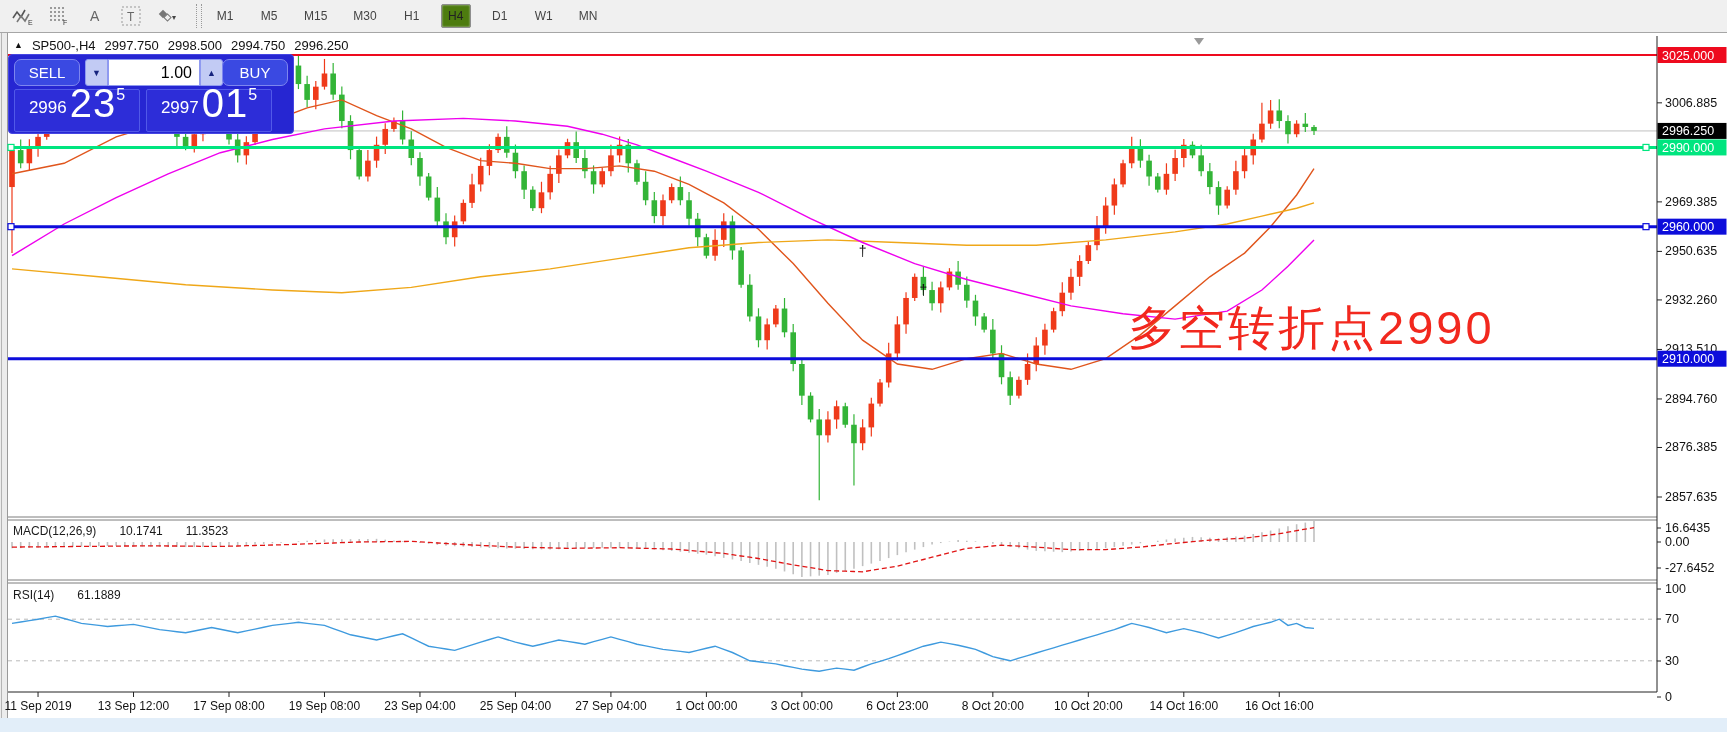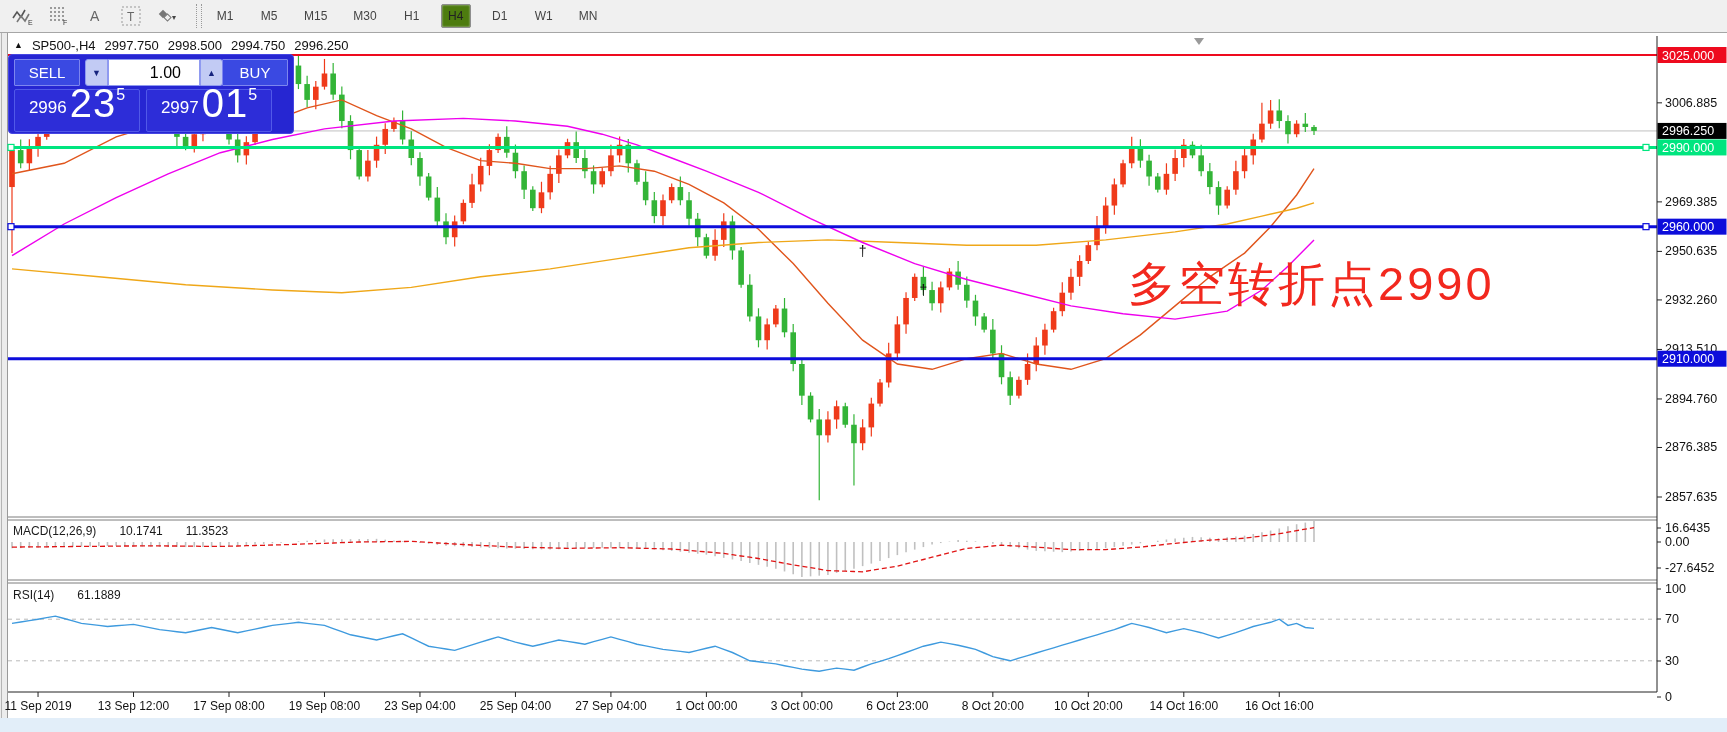--- a/index.html
+++ b/index.html
@@ -27,30 +27,30 @@
   .quote-header{position:absolute;left:14px;top:38px;font-size:13px;color:#111;
     display:flex;gap:9px;align-items:center;z-index:5;white-space:nowrap}
   .quote-header .tri{font-size:9px;position:relative;top:-1px}
 
   
   .trade-panel{position:absolute;left:8px;top:54px;width:286px;height:80px;
     background:var(--panel_blue);border:1px solid #4646e2;border-radius:4px;z-index:6;
     color:#fff}
   .tp-row1{position:absolute;left:0;top:4px;width:100%;height:28px}
   .tp-sell,.tp-buy{position:absolute;top:0;width:66px;height:27px;background:var(--button_blue);
-    border:1px solid #7d86ef;border-radius:1px;color:#fff;font-size:15px;
+    border:1px solid #7d86ef;border-radius:7px;color:#fff;font-size:15px;
     display:flex;align-items:center;justify-content:center}
   .tp-sell{left:5px}.tp-buy{right:5px}
   .tp-spin{position:absolute;top:0;width:23px;height:27px;background:var(--spinner_bg);
     border:1px solid #8f9af0;display:flex;align-items:center;justify-content:center;
     color:#16247e;font-size:9px}
   .tp-spin.down{left:76px;border-radius:3px 0 0 3px}
   .tp-spin.up{left:191px;border-radius:0 3px 3px 0}
   .tp-vol{position:absolute;left:99px;top:0;width:92px;height:27px;border:1px solid #8f9af0;
-    font-size:16px;text-align:right;padding-right:18px;color:#000;background:#fff;
+    font-size:16px;text-align:right;padding-right:7px;color:#000;background:#fff;
     font-family:"Liberation Sans",sans-serif}
   .tp-price{position:absolute;top:34px;height:43px;background:#2d2dd8;border:1px solid #5159e8;
     border-radius:2px;display:flex;align-items:flex-end;justify-content:center;
     padding-bottom:8px;color:#fff}
   .tp-price.sell{left:5px;width:126px}
   .tp-price.buy{left:137px;width:126px}
   .tp-price .sm{font-size:17px;line-height:30px;margin-right:3px}
   .tp-price .bg{font-size:40px;line-height:40px;letter-spacing:1px}
   .tp-price .sup{font-size:16px;line-height:16px;position:relative;top:-20px}
 
@@ -750,14 +750,14 @@
   <div class="pane-header" style="top:524px">
     <span>MACD(12,26,9)</span>
     <span>10.1741</span>
     <span>11.3523</span>
   </div>
   <div class="pane-header" style="top:588px">
     <span>RSI(14)</span>
     <span>61.1889</span>
   </div>
 
-  <div class="annotation" style="color: rgb(242, 40, 30);">多空转折点2990</div>
+  <div class="annotation" style="color: rgb(242, 40, 30); margin-top: 44px;">多空转折点2990</div>
 </div>
 
 </body></html>

